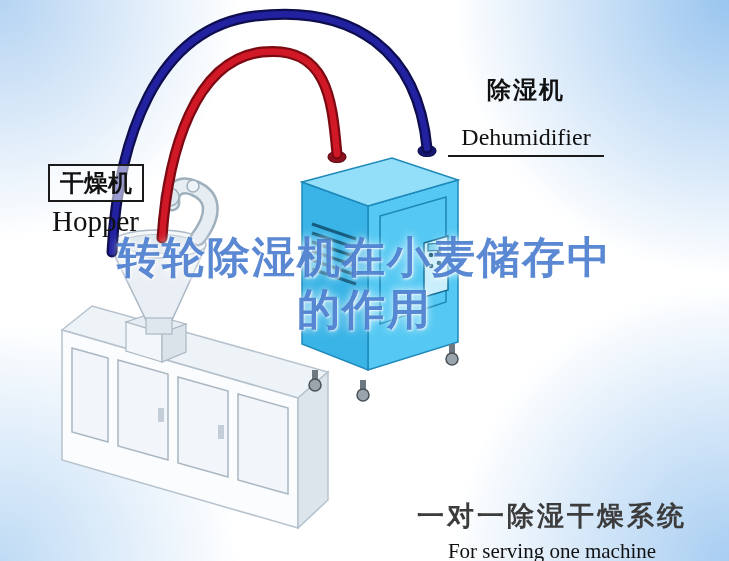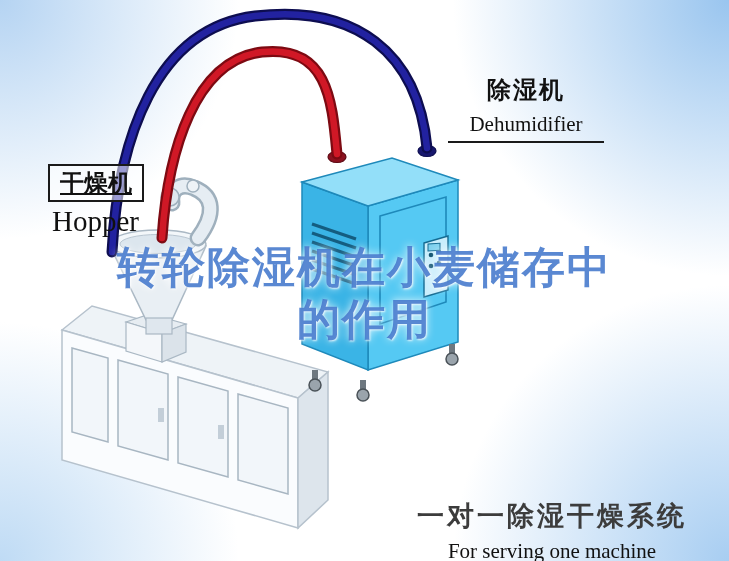--- a/index.html
+++ b/index.html
@@ -12,29 +12,29 @@
       radial-gradient(circle at 100% 100%, rgba(158,200,240,.90), rgba(255,255,255,0) 30%),
       radial-gradient(circle at 0% 100%, rgba(175,210,242,.80), rgba(255,255,255,0) 26%),
       #ffffff;
   }
   .art{position:absolute;left:0;top:0;width:729px;height:561px;}
   .label{position:absolute;color:#111;}
   .label .cn{font-weight:700;color:#111;}
   .label .en{font-family:"Liberation Serif",serif;color:#111;}
 
   .dryer-label{left:48px;top:164px;}
-  .dryer-label .cn{display:inline-block;font-size:24px;border:2px solid #1a1a1a;padding:1px 10px;background:rgba(255,255,255,.55);text-decoration:underline;}
+  .dryer-label .cn{display:inline-block;font-size:24px;border:2px solid #1a1a1a;padding:1px 10px;background:rgba(255,255,255,.55);}
   .dryer-label .en{font-size:29px;margin-top:3px;padding-left:4px;}
 
   .dehum-label{left:448px;top:74px;width:156px;text-align:center;border-bottom:2px solid #1a1a1a;padding-bottom:4px;background:rgba(255,255,255,.0);}
   .dehum-label .cn{font-size:24px;letter-spacing:2px;}
-  .dehum-label .en{font-size:21px;margin-top:6px;}
+  .dehum-label .en{font-size:24px;margin-top:18px;}
 
   .watermark{
-    position:absolute;left:0;top:241px;width:729px;text-align:center;
+    position:absolute;left:0;top:231px;width:729px;text-align:center;
     font-size:43px;font-weight:700;letter-spacing:2px;line-height:1.22;
     color:rgba(67,120,204,.88);
     text-shadow:0 0 8px rgba(255,255,255,.95), 1px 1px 2px rgba(255,255,255,.8);
     pointer-events:none;
   }
   .caption{position:absolute;right:42px;top:450px;text-align:center;}
   .caption .cn{font-size:27px;font-weight:700;color:#3c3c3c;letter-spacing:3px;margin-top:48px;}
   .caption .en{font-family:"Liberation Serif",serif;font-size:21px;color:#111;margin-top:5px;}
 </style>
 </head>

